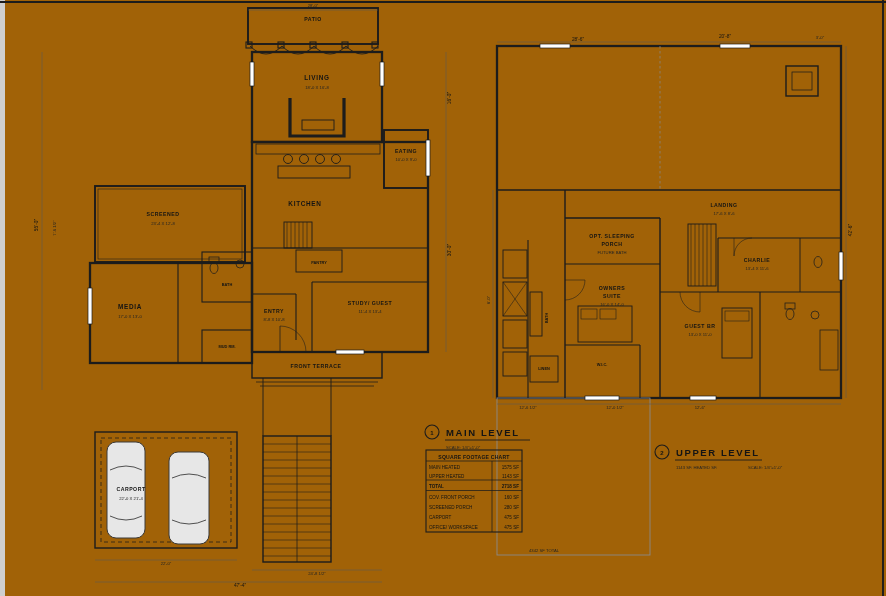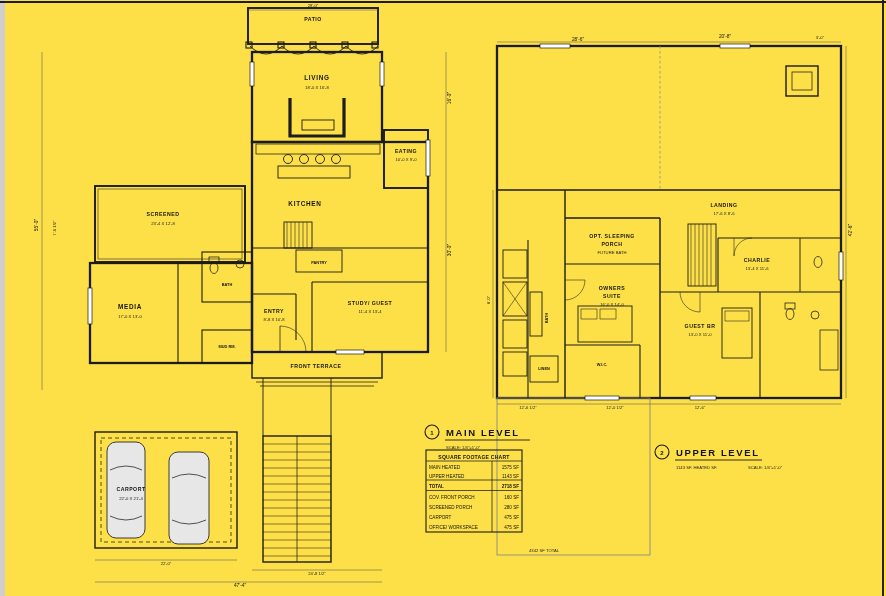--- a/index.html
+++ b/index.html
@@ -1,16 +1,16 @@
 <!DOCTYPE html>
 <html><head>
 <meta charset="utf-8">
 <style>
   html,body { margin:0; padding:0; background:#fff; }
-  .sheet { position:relative; width:886px; height:596px; background:#fde047; overflow:hidden;
+  .sheet { position:relative; width:886px; height:596px; background:#a16207; overflow:hidden;
            font-family:"Liberation Sans", sans-serif; }
   svg { display:block; }
   svg text { font-family:"Liberation Sans", sans-serif; fill:#141414; }
   .ln  { stroke:#1c1c1c; fill:none; }
   .fw  { fill:#ffffff; }
   .w3  { stroke-width:3.2; } .w25 { stroke-width:2.3; } .w2 { stroke-width:1.9; }
   .w15 { stroke-width:1.4; } .w12 { stroke-width:1.1; } .w1 { stroke-width:0.9; }
   .w08 { stroke-width:0.75; } .w06 { stroke-width:0.55; }
   .dim { stroke:#5a5a5a; stroke-width:0.55; fill:none; }
   .lite{ stroke:#8a8a8a; }

